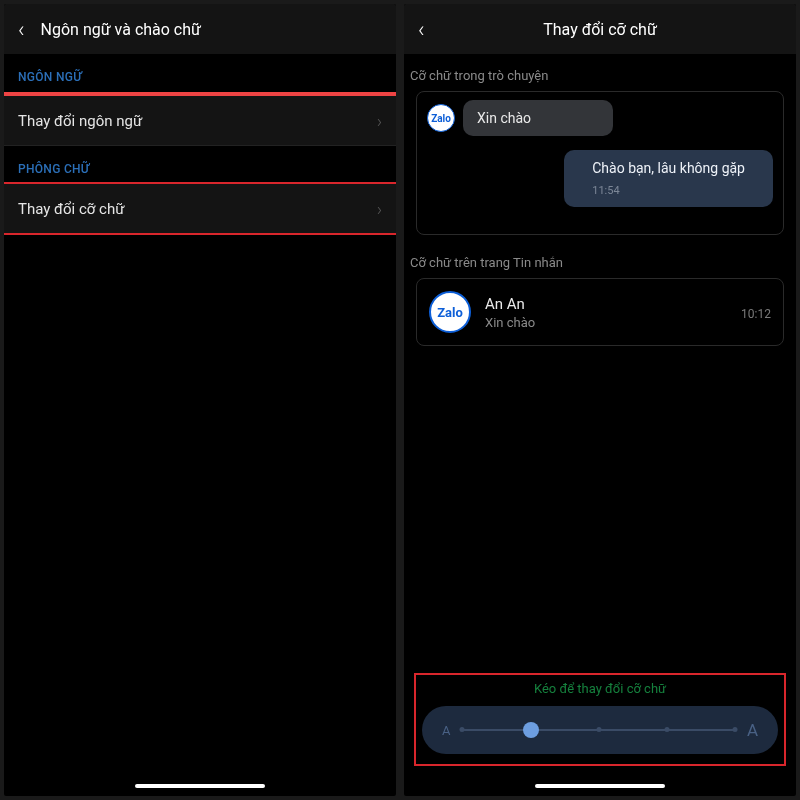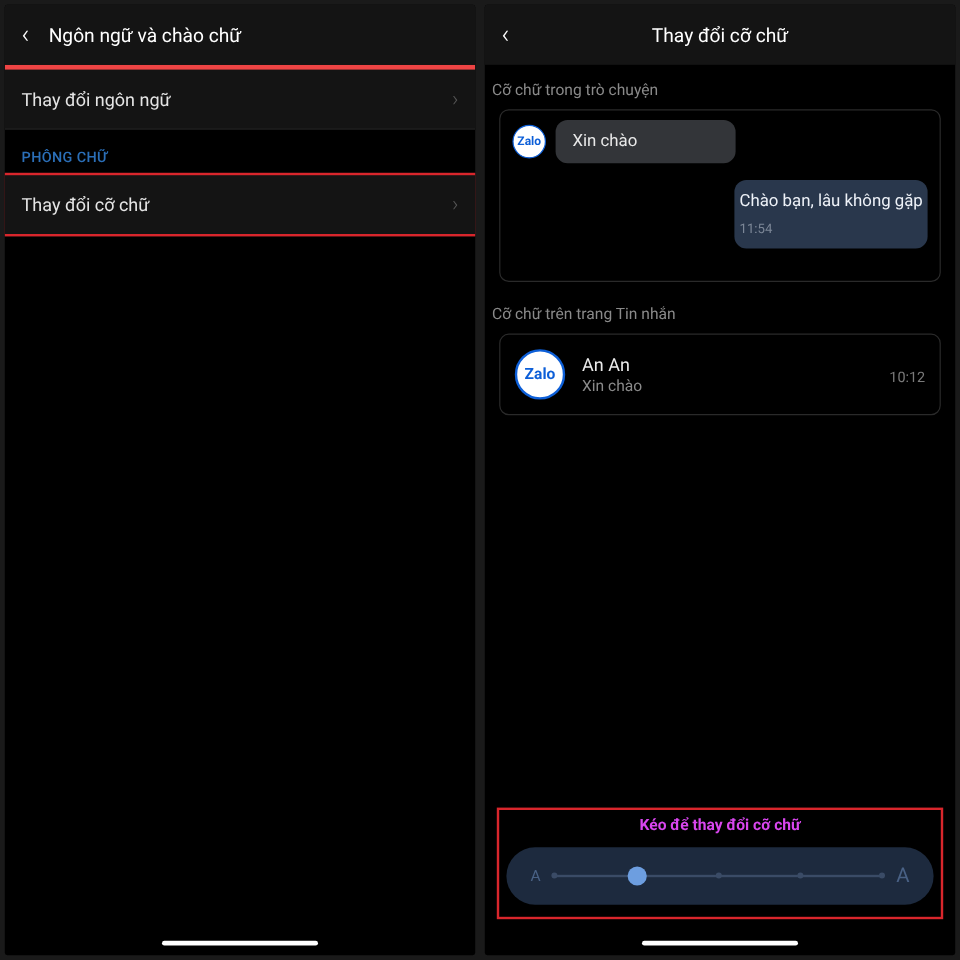--- a/index.html
+++ b/index.html
@@ -95,21 +95,21 @@
     padding: 10px 20px 10px 14px;
     font-size: 14px;
     position: absolute;
     left: 36px; top: 0;
     min-width: 150px;
   }
   .bubble-out {
     background: #29374c;
     color: #eef2f8;
     border-radius: 10px;
-    padding: 10px 4px;
+    padding: 10px 28px;
     font-size: 14px;
     position: absolute;
     right: 0; top: 50px;
     max-width: 210px;
   }
   .bubble-out .time { color: #7c8797; font-size: 11px; display: block; margin-top: 8px; }
   .msg-row {
     display: flex; align-items: center;
     margin: 0 12px 8px;
     border: 1px solid #2a2a2a;
@@ -128,21 +128,21 @@
   .msg-row .name { color: #eaeaea; font-size: 15px; }
   .msg-row .preview { color: #8a8a8a; font-size: 13px; margin-top: 2px; }
   .msg-row .time2 { color: #7a7a7a; font-size: 12px; margin-left: auto; align-self: flex-start; margin-top: 16px; }
 
   .spacer { flex: 1; }
   .slider-wrap {
     margin: 0 10px 30px;
     border: 2px solid #d9262c;
     padding: 6px 6px 10px;
   }
-  .slider-label { color: #d946ef; font-size: 13px; text-align: center; margin-bottom: 10px; font-weight: bold; }
+  .slider-label { color: #15803d; font-size: 13px; text-align: center; margin-bottom: 10px; }
   .slider-track-bg {
     background: #1d2a3e;
     border-radius: 24px;
     padding: 14px 20px;
     display: flex;
     align-items: center;
   }
   .slider-a { color: #496185; font-size: 13px; }
   .slider-a.big { font-size: 17px; }
   .track {
@@ -161,20 +161,21 @@
 </style>
 </head>
 <body>
 
 <div class="phone">
   <div class="header">
     <span class="back">‹</span>
     <span class="header-title">Ngôn ngữ và chào chữ</span>
   </div>
   <div class="content">
+    <div class="section-label">NGÔN NGỮ</div>
     <div class="row">
       <span>Thay đổi ngôn ngữ</span>
       <span class="chevron">›</span>
     </div>
     <div class="section-label">PHÔNG CHỮ</div>
     <div class="row highlight">
       <span>Thay đổi cỡ chữ</span>
       <span class="chevron">›</span>
     </div>
   </div>

